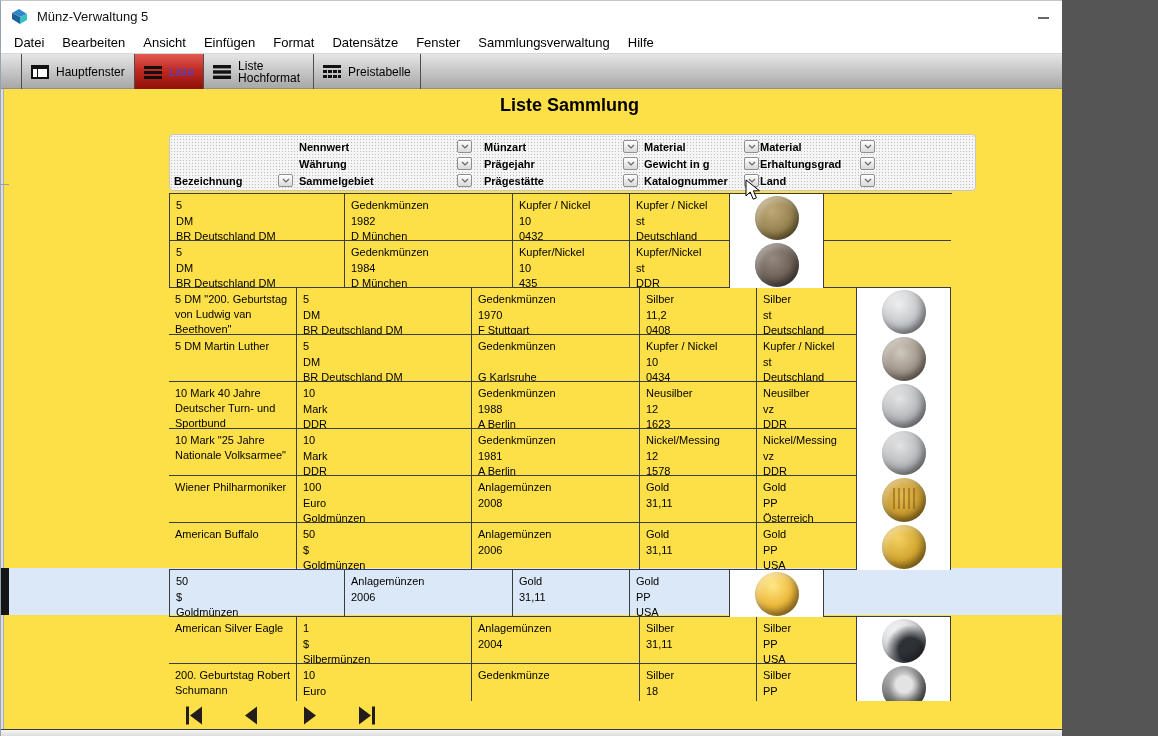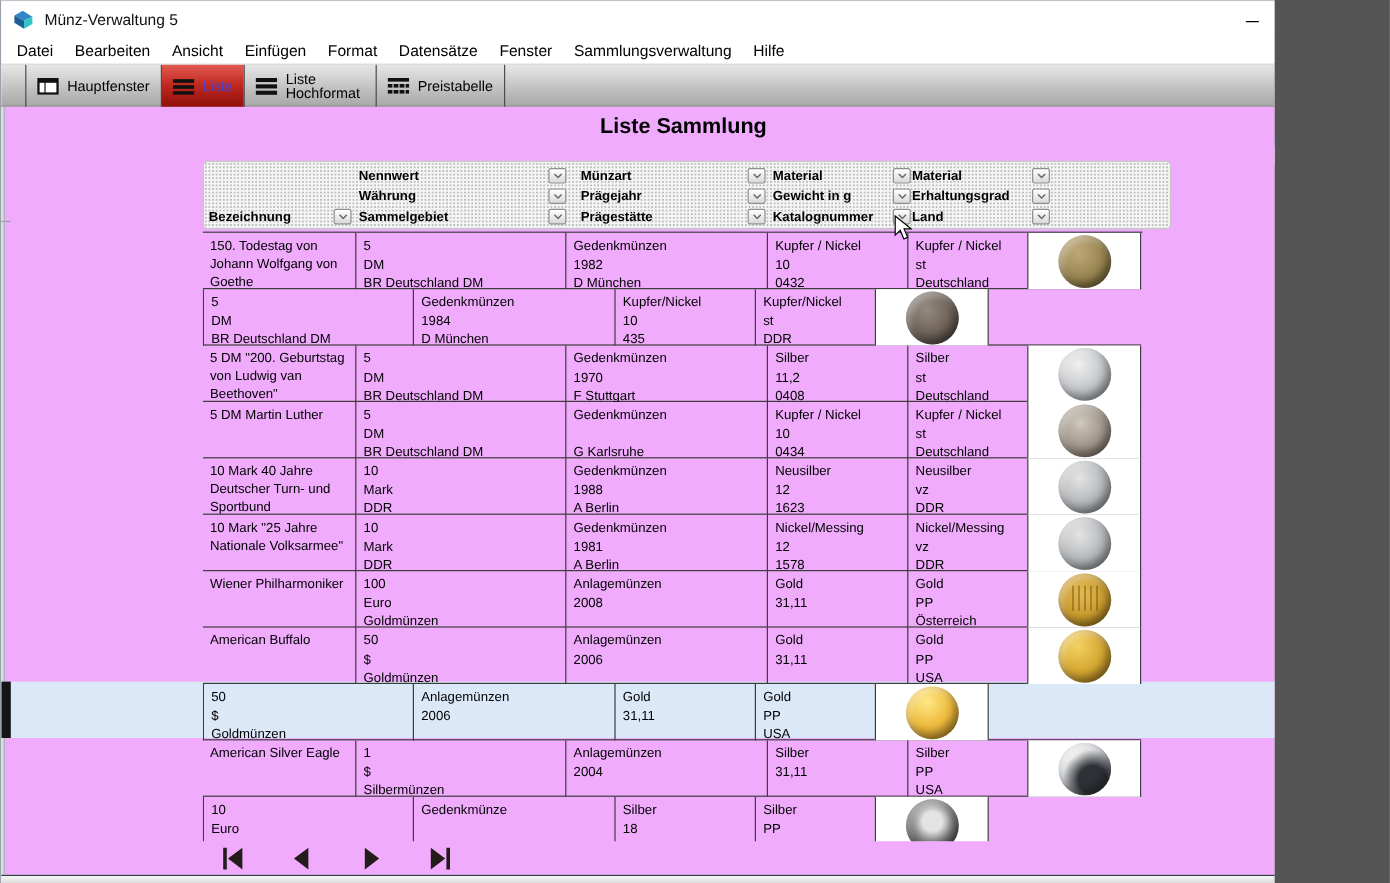--- a/index.html
+++ b/index.html
@@ -34,21 +34,21 @@
   .tb-record .num2{margin-left:24px;}
   .combo{position:absolute;left:700px;top:59px;width:186px;height:22px;background:#fff;
     border:1px solid #6f8cad;border-radius:3px;display:flex;align-items:center;box-shadow:0 0 0 1px #d9e4f0;}
   .combo .val{flex:1;font-size:12px;padding-left:5px;}
   .combo .arrow{width:17px;height:18px;margin-right:1px;border:1px solid #aaa;border-radius:2px;
     background:linear-gradient(#fcfcfc,#dcdcdc);display:flex;align-items:center;justify-content:center;}
   .tb-icon{position:absolute;top:54px;width:32px;height:31px;display:flex;align-items:flex-end;justify-content:center;}
   .tb-icon.xls{left:1050px;}
   .tb-icon.print{left:1086px;}
   
-  .content{position:absolute;left:0;top:88px;width:1137px;height:640px;background:#f0abfc;overflow:hidden;}
+  .content{position:absolute;left:0;top:88px;width:1137px;height:640px;background:#fde047;overflow:hidden;}
   .left-strip{position:absolute;left:0;top:0;width:3px;height:640px;background:#dcdfe2;border-right:1px solid #a7adb3;}
   .left-strip-tick{position:absolute;left:0;top:95px;width:8px;height:1px;background:#9aa0a6;}
   .page-title{position:absolute;left:0;top:6px;width:1137px;text-align:center;font-size:18px;font-weight:bold;color:#000;}
   
   .filterbox{position:absolute;left:168px;top:45px;width:807px;height:57px;border:1px solid #c6c6c6;border-radius:4px;
     background-color:#f5f5f5;
     background-image:radial-gradient(#bcbcbc 0.7px, transparent 0.8px);background-size:3px 3px;}
   .flt-label{position:absolute;font-size:11px;font-weight:bold;white-space:nowrap;color:#000;}
   .flt-drop{position:absolute;width:15px;height:13px;border:1px solid #8f8f8f;border-radius:2px;
     background:linear-gradient(#ffffff,#d9d9d9);display:flex;align-items:center;justify-content:center;}
@@ -307,21 +307,20 @@
             <path d="M1 1l3 3 3-3" stroke="#666" stroke-width="1.2" fill="none"></path>
           </svg>
         </div>
       </div>
 
     <div class="select-band"></div>
     <div class="select-marker"></div>
 
     <div class="table">
         <div class="trow">
-          <div class="tc c1">150. Todestag von Johann Wolfgang von Goethe</div>
           <div class="tc c2">
             <div class="ln">5</div>
             <div class="ln">DM</div>
             <div class="ln">BR Deutschland DM</div>
           </div>
           <div class="tc c3">
             <div class="ln">Gedenkmünzen</div>
             <div class="ln">1982</div>
             <div class="ln">D München</div>
           </div>
@@ -565,20 +564,21 @@
           <div class="tc c5">
             <div class="ln">Silber</div>
             <div class="ln">PP</div>
             <div class="ln">USA</div>
           </div>
           <div class="tc c6">
             <div class="coin coin-silver-eagle"></div>
           </div>
         </div>
         <div class="trow">
+          <div class="tc c1">200. Geburtstag Robert Schumann</div>
           <div class="tc c2">
             <div class="ln">10</div>
             <div class="ln">Euro</div>
             <div class="ln"></div>
           </div>
           <div class="tc c3">
             <div class="ln">Gedenkmünze</div>
             <div class="ln"></div>
             <div class="ln"></div>
           </div>

